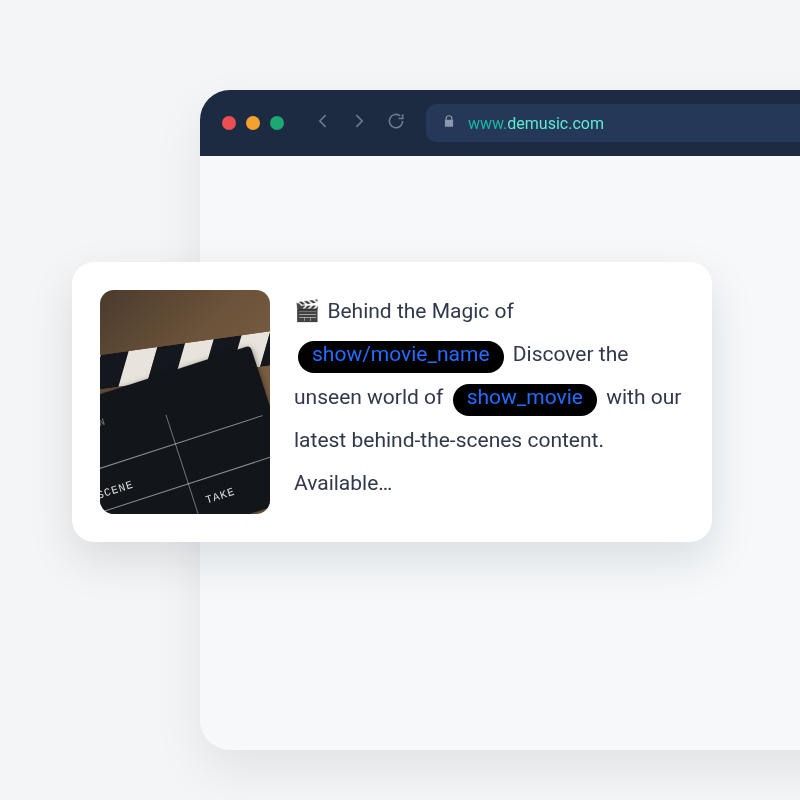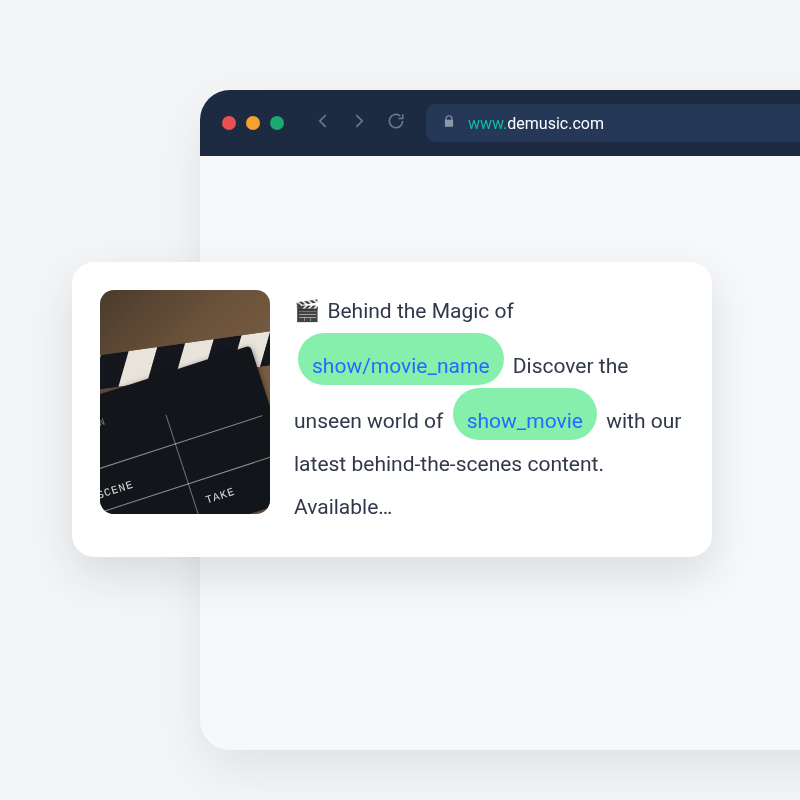--- a/index.html
+++ b/index.html
@@ -37,21 +37,21 @@
     border-radius: 10px;
     height: 38px;
     display: flex; align-items: center;
     padding: 0 16px;
     gap: 12px;
     color: #8c98ab;
     font-size: 16px;
   }
   .address-bar svg { width: 14px; height: 16px; fill: #8c98ab; }
   .url-sub { color: #14b8a6; }
-  .url-host { color: #ffffff; }
+  .url-host { color: #5eead4; }
 
   .card {
     position: absolute;
     top: 262px; left: 72px;
     width: 640px;
     background: #fff;
     border-radius: 22px;
     padding: 28px 28px 28px 28px;
     box-shadow: 0 18px 45px rgba(20,30,50,0.12);
     display: flex;
@@ -109,23 +109,23 @@
 
   .card-text {
     font-size: 21px;
     line-height: 2.05;
     color: #30384a;
     font-weight: 400;
   }
   .card-text .emoji { margin-right: 2px; }
   .pill {
     display:inline-block;
-    background: #86efac;
+    background: #000000;
     color: #246bff;
-    padding: 20px 14px 5px 14px;
+    padding: 0 14px 5px 14px;
     border-radius: 999px;
     font-size: 21px;
     line-height: 1.3;
     vertical-align: baseline;
     margin: 0 4px;
   }
 </style>
 </head>
 <body>
 

